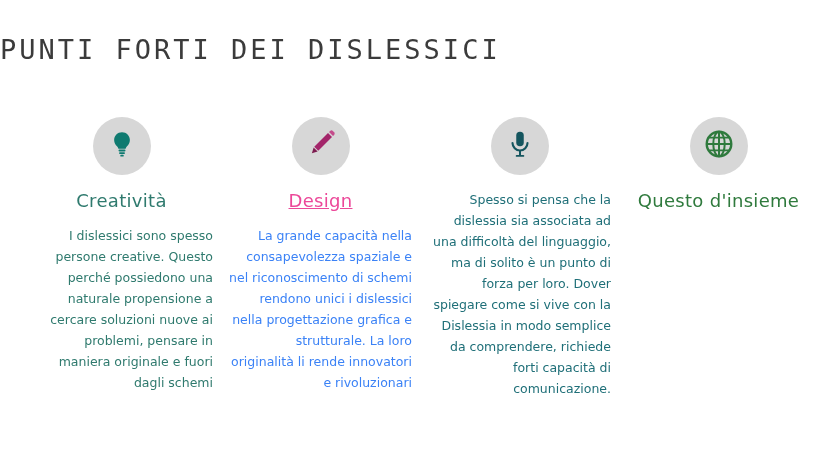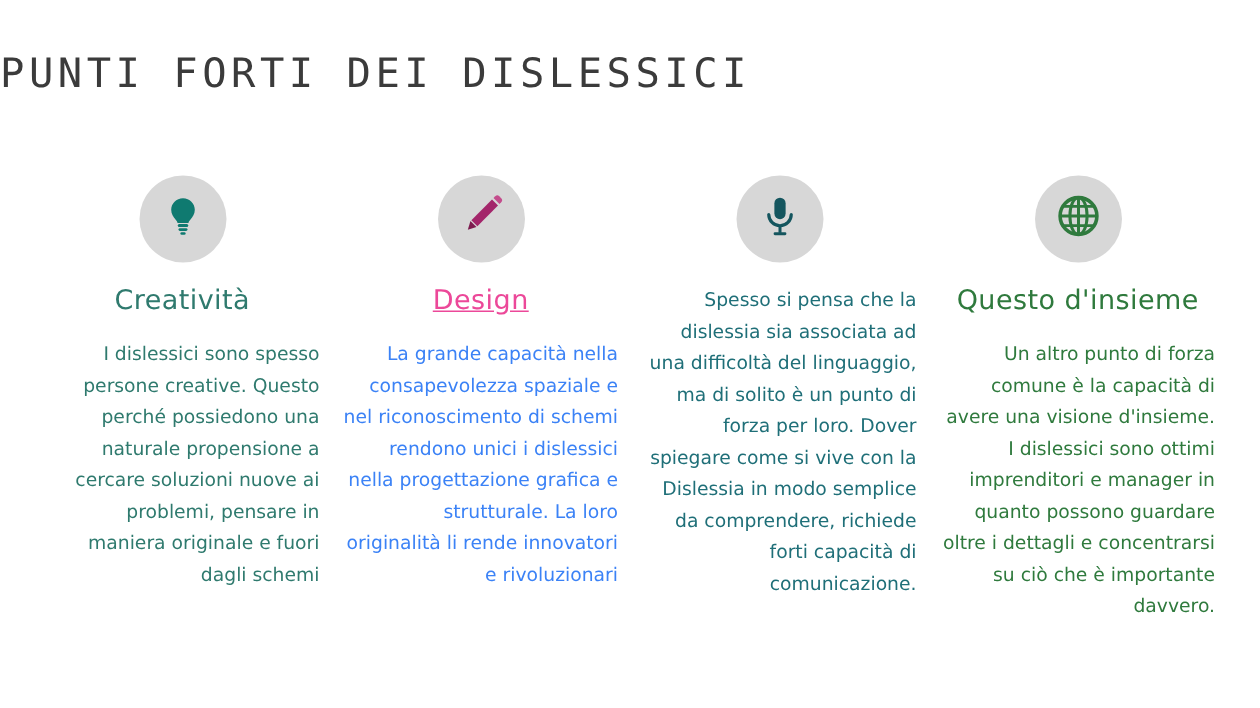--- a/index.html
+++ b/index.html
@@ -148,17 +148,16 @@
           <svg width="32" height="32" viewBox="0 0 24 24" aria-hidden="true">
             <circle cx="12" cy="12" r="9.2" fill="none" stroke="#2f7a3d" stroke-width="1.8"></circle>
             <ellipse cx="12" cy="12" rx="4.3" ry="9.2" fill="none" stroke="#2f7a3d" stroke-width="1.5"></ellipse>
             <line x1="2.8" y1="12" x2="21.2" y2="12" stroke="#2f7a3d" stroke-width="1.5"></line>
             <path d="M4.6 7.2h14.8M4.6 16.8h14.8" fill="none" stroke="#2f7a3d" stroke-width="1.3"></path>
             <line x1="12" y1="2.8" x2="12" y2="21.2" stroke="#2f7a3d" stroke-width="1.5"></line>
           </svg>
         </span>
       </div>
       <div class="col-heading green">Questo d'insieme</div>
-      <div class="col-body green">Un altro punto di forza comune è la capacità di avere una visione d'insieme. I dislessici sono ottimi imprenditori e manager in quanto possono guardare oltre i dettagli e concentrarsi su ciò che è importante davvero.</div>
     </div>
 
   </div>
 </div>
 
 </body></html>

